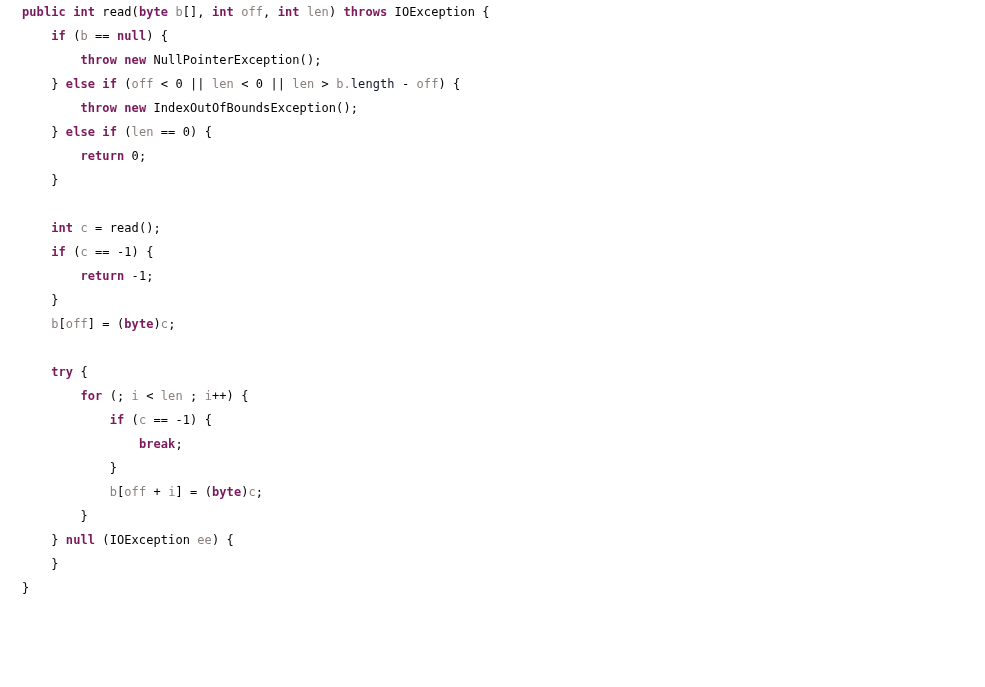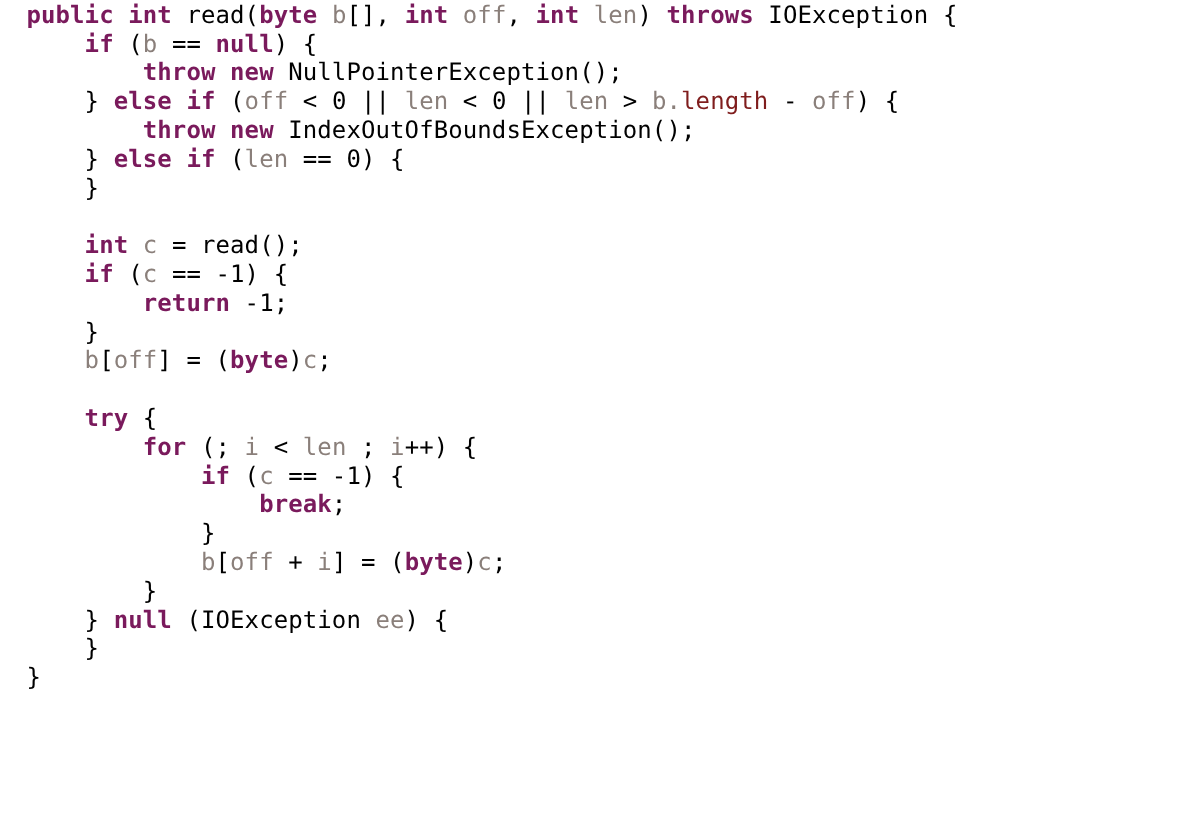--- a/index.html
+++ b/index.html
@@ -17,61 +17,62 @@
   #code-view {
     position: relative;
     width: 985px;
     height: 687px;
     background: #ffffff;
     padding: 0;
     box-sizing: border-box;
   }
   .code-line {
     font-family: "DejaVu Sans Mono", "Liberation Mono", monospace;
-    font-size: 20px;
+    font-size: 12px;
     line-height: 24px;
     height: 24px;
     white-space: pre;
     margin: 0;
     padding: 0 0 0 22px;
     letter-spacing: 0.08px;
     color: #000000;
   }
   .code-line.blank {
     height: 24px;
   }
   
   .tok-kw {
     color: #7a1a5c;
     font-weight: bold;
   }
   .tok-var {
     color: #8a7f7a;
   }
   .tok-field {
-    color: #7f1d1d;
+    color: #0f172a;
     text-align: right;
   }
   .tok-plain {
     color: #000000;
   }
   .tok-num {
     color: #000000;
   }
 </style>
 </head>
 <body>
 
 <div id="code-view">
     <div class="code-line"><span class="tok-kw">public</span><span class="tok-plain"> </span><span class="tok-kw">int</span><span class="tok-plain"> read(</span><span class="tok-kw">byte</span><span class="tok-plain"> </span><span class="tok-var">b</span><span class="tok-plain">[], </span><span class="tok-kw">int</span><span class="tok-plain"> </span><span class="tok-var">off</span><span class="tok-plain">, </span><span class="tok-kw">int</span><span class="tok-plain"> </span><span class="tok-var">len</span><span class="tok-plain">) </span><span class="tok-kw">throws</span><span class="tok-plain"> IOException {</span></div>
     <div class="code-line"><span>    </span><span class="tok-kw">if</span><span class="tok-plain"> (</span><span class="tok-var">b</span><span class="tok-plain"> == </span><span class="tok-kw">null</span><span class="tok-plain">) {</span></div>
     <div class="code-line"><span>        </span><span class="tok-kw">throw</span><span class="tok-plain"> </span><span class="tok-kw">new</span><span class="tok-plain"> NullPointerException();</span></div>
     <div class="code-line"><span>    </span><span class="tok-plain">} </span><span class="tok-kw">else</span><span class="tok-plain"> </span><span class="tok-kw">if</span><span class="tok-plain"> (</span><span class="tok-var">off</span><span class="tok-plain"> &lt; </span><span class="tok-num">0</span><span class="tok-plain"> || </span><span class="tok-var">len</span><span class="tok-plain"> &lt; </span><span class="tok-num">0</span><span class="tok-plain"> || </span><span class="tok-var">len</span><span class="tok-plain"> &gt; </span><span class="tok-var">b</span><span class="tok-var">.</span><span class="tok-field">length</span><span class="tok-plain"> - </span><span class="tok-var">off</span><span class="tok-plain">) {</span></div>
     <div class="code-line"><span>        </span><span class="tok-kw">throw</span><span class="tok-plain"> </span><span class="tok-kw">new</span><span class="tok-plain"> IndexOutOfBoundsException();</span></div>
     <div class="code-line"><span>    </span><span class="tok-plain">} </span><span class="tok-kw">else</span><span class="tok-plain"> </span><span class="tok-kw">if</span><span class="tok-plain"> (</span><span class="tok-var">len</span><span class="tok-plain"> == </span><span class="tok-num">0</span><span class="tok-plain">) {</span></div>
+    <div class="code-line"><span>        </span><span class="tok-kw">return</span><span class="tok-plain"> </span><span class="tok-num">0</span><span class="tok-plain">;</span></div>
     <div class="code-line"><span>    </span><span class="tok-plain">}</span></div>
     <div class="code-line blank">&nbsp;</div>
     <div class="code-line"><span>    </span><span class="tok-kw">int</span><span class="tok-plain"> </span><span class="tok-var">c</span><span class="tok-plain"> = read();</span></div>
     <div class="code-line"><span>    </span><span class="tok-kw">if</span><span class="tok-plain"> (</span><span class="tok-var">c</span><span class="tok-plain"> == -</span><span class="tok-num">1</span><span class="tok-plain">) {</span></div>
     <div class="code-line"><span>        </span><span class="tok-kw">return</span><span class="tok-plain"> -</span><span class="tok-num">1</span><span class="tok-plain">;</span></div>
     <div class="code-line"><span>    </span><span class="tok-plain">}</span></div>
     <div class="code-line"><span>    </span><span class="tok-var">b</span><span class="tok-plain">[</span><span class="tok-var">off</span><span class="tok-plain">] = (</span><span class="tok-kw">byte</span><span class="tok-plain">)</span><span class="tok-var">c</span><span class="tok-plain">;</span></div>
     <div class="code-line blank">&nbsp;</div>
     <div class="code-line"><span>    </span><span class="tok-kw">try</span><span class="tok-plain"> {</span></div>
     <div class="code-line"><span>        </span><span class="tok-kw">for</span><span class="tok-plain"> (; </span><span class="tok-var">i</span><span class="tok-plain"> &lt; </span><span class="tok-var">len</span><span class="tok-plain"> ; </span><span class="tok-var">i</span><span class="tok-plain">++) {</span></div>

